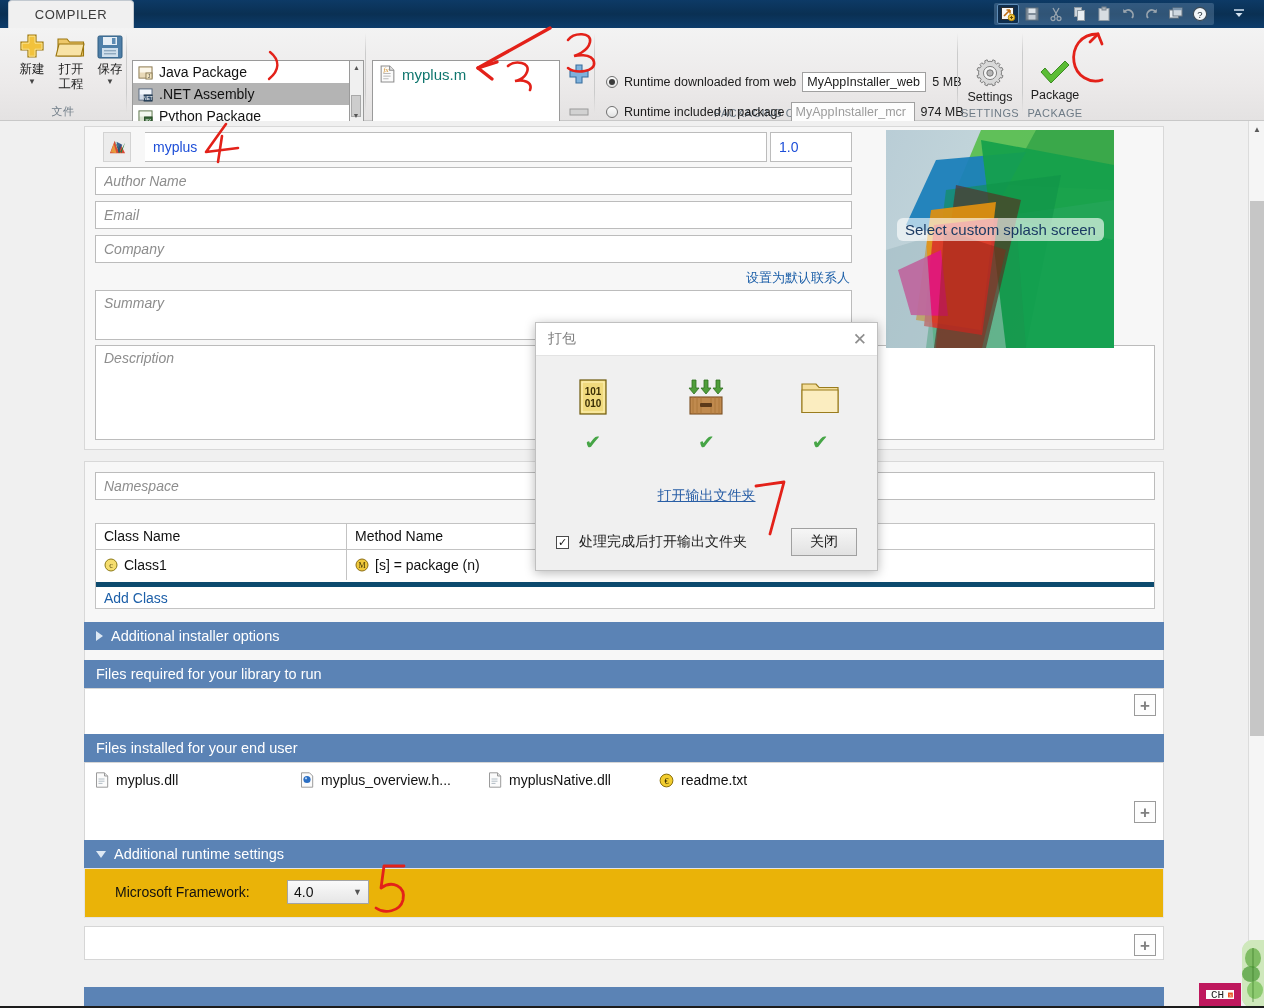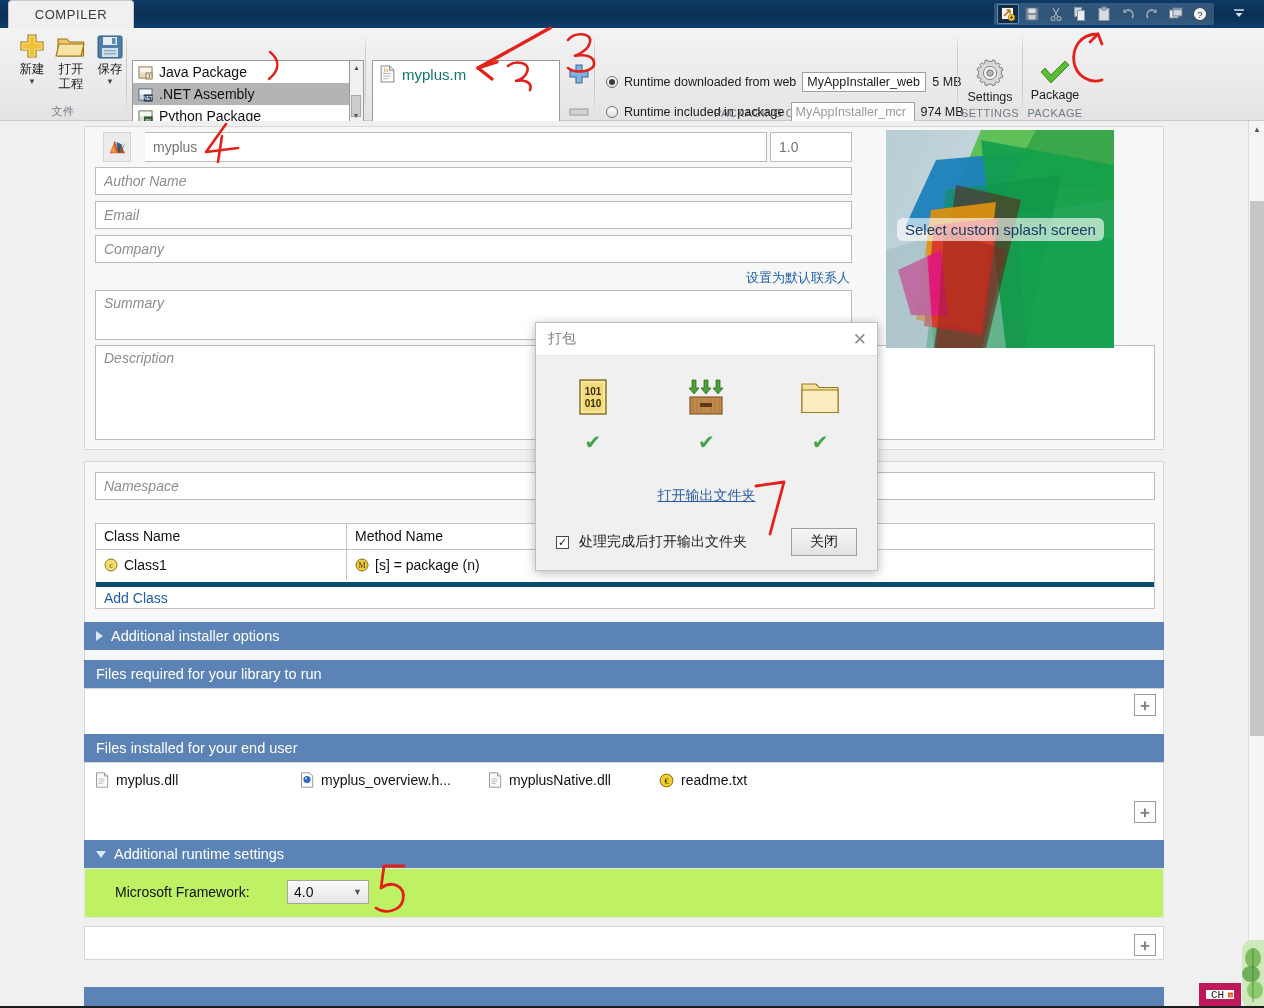--- a/index.html
+++ b/index.html
@@ -120,21 +120,21 @@
   .tallbtn .lbl { font-size: 12.5px; color: #1d1d1d; margin-top: 2px; }
 
   
   .main {
     position: absolute; left: 0; top: 121px; width: 1248px; height: 887px;
     background: #f0f0f0; overflow: hidden;
   }
   .panel { position: absolute; background: #f7f7f7; border: 1px solid #d8d8d8; }
 
   .fld {
-    border: 1px solid #bcbcbc; background: #fff; font-size: 14px; color: #737373;
+    border: 1px solid #bcbcbc; background: #fff; font-size: 14px; color: #1d4ed8;
     padding: 4px 8px; font-family: "Liberation Sans", sans-serif;
   }
   .fld::placeholder { color: #8d8d8d; font-style: italic; }
 
   .linkblue { color: #1c5fa8; font-size: 13px; cursor: pointer; }
   .splash { position: absolute; left: 26px; top: 0px; width: 228px; height: 218px; overflow: hidden; }
   .splash-label {
     position: absolute; left: 11px; top: 88px;
     background: rgba(255,255,255,.62); color: #1a3a63; font-size: 15px;
     padding: 3px 8px; border-radius: 6px; cursor: pointer; white-space: nowrap;
@@ -596,21 +596,21 @@
           <span>readme.txt</span>
         </span>
       </div>
     </div>
     <div class="plusbtn" style="left:1134px; top:680px;">+</div>
 
     <div class="secbar" style="left:84px; top:719px; width:1080px; height:28px;">
       <span class="tri down"></span>
       <span>Additional runtime settings</span>
     </div>
-    <div class="whitebox" style="left:84px; top:747px; width:1080px; height:50px; background:#bef264; border-color:#e4e4e4;">
+    <div class="whitebox" style="left:84px; top:747px; width:1080px; height:50px; background:#eab308; border-color:#e4e4e4;">
       <span style="position:absolute; left:30px; top:15px; font-size:14px; color:#111;">Microsoft Framework:</span>
       <div class="selectbox" style="left:202px; top:11px;">
         <span>4.0</span>
         <span style="font-size:9px; color:#555;">▼</span>
       </div>
     </div>
     <div class="whitebox" style="left:84px; top:805px; width:1080px; height:34px;"></div>
     <div class="plusbtn" style="left:1134px; top:813px;">+</div>
 
     <div class="secbar" style="left:84px; top:866px; width:1080px; height:28px;"></div>

